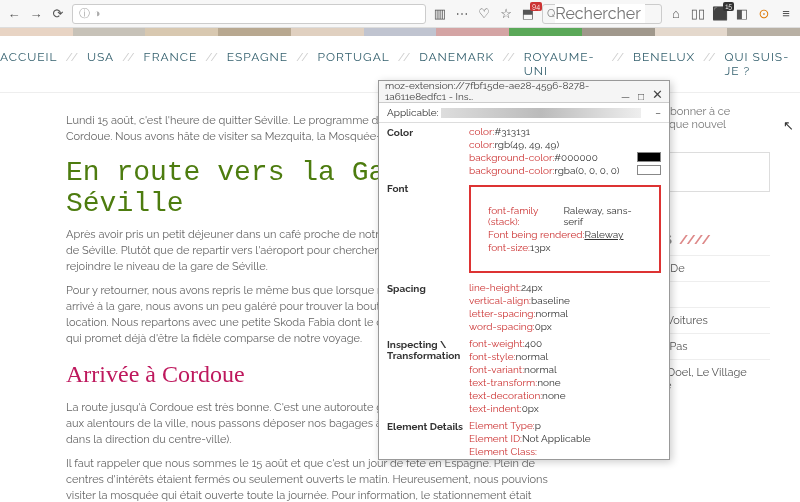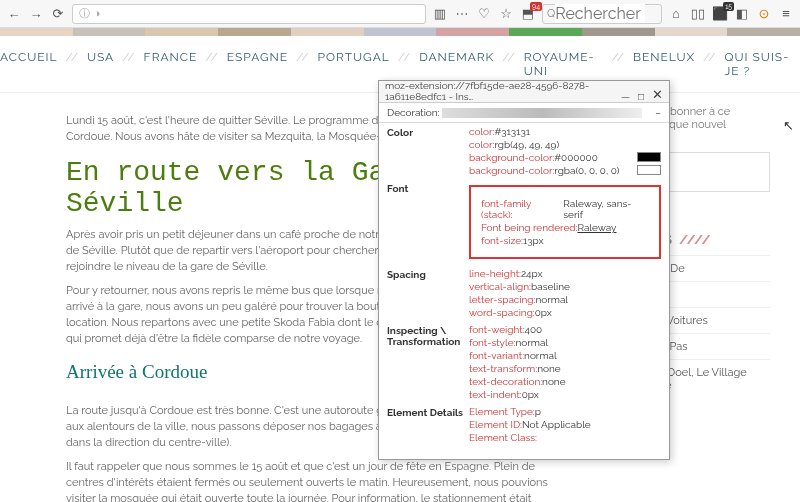--- a/index.html
+++ b/index.html
@@ -16,42 +16,42 @@
 .badge.dark::after{background:#333}
 .colorbar{height:8px;display:flex}
 .colorbar div{flex:1}
 .nav{display:flex;justify-content:flex-start;gap:8px;padding:14px 0;font-size:12px;letter-spacing:1px;color:#34606e;border-bottom:1px solid #eee}
 .nav span{cursor:pointer}
 .nav .sep{color:#ccc}
 .content{display:flex;padding:12px 30px 0 66px}
 .main{width:510px;padding-right:20px}
 .main p{font-size:11px;line-height:16px;color:#666;margin:8px 0}
 .main h1{font-size:28px;font-weight:400;color:#4d7c0f;margin:12px 0 8px;font-family:Liberation Mono, monospace}
-.main h2{font-size:19px;font-weight:400;color:#0f766e;margin:14px 0 20px;font-family:Georgia,serif}
+.main h2{font-size:24px;font-weight:400;color:#be185d;margin:14px 0 12px;font-family:Georgia,serif}
 .photo{width:350px;height:18px;background:#ccc;margin-top:8px}
 .side{flex:1;font-size:11px;color:#777}
 .side .box{border:1px solid #ddd;height:40px;margin:8px 0}
 .side h3{font-size:13px;letter-spacing:2px;color:#888;margin:12px 0 8px}
 .side h3::after{content:" ////";color:#d88}
 .side .item{padding:6px 0;border-top:1px solid #eee;color:#555;font-size:11px}
 .devtool{position:absolute;left:378px;top:80px;width:292px;height:380px;background:#fff;border:1px solid #999;box-shadow:2px 2px 8px rgba(0,0,0,0.2);font-size:11px}
 .dthead{height:22px;display:flex;align-items:flex-end;justify-content:space-between;padding:0 6px;border-bottom:1px solid #ccc;background:#f5f5f5;font-size:10px;color:#444}
 .dtclose{cursor:pointer;font-size:13px}
 .dtmin{margin-left:auto;margin-right:8px}
 .dtrow{display:flex;padding:2px 8px}
 .dtlabel{width:82px;color:#333;font-weight:bold;font-size:10px;padding-top:2px}
 .dtvals{flex:1}
 .dtvals div{display:flex;padding:1px 0;font-size:10px}
 .dtvals .k{color:#c33}
 .dtvals .v{color:#333}
 .dtvals .u{text-decoration:underline}
 .swatch{width:24px;height:10px;border:1px solid #888;margin-left:auto}
 .inspect{padding:4px 8px;border-bottom:1px solid #ddd;font-size:10px}
 .inspect .bar{display:inline-block;width:200px;height:10px;background:linear-gradient(90deg,#ddd,#bbb,#eee);vertical-align:middle}
-.hlbox{border:2px solid #d33;padding:10px;margin:4px 0}
+.hlbox{border:2px solid #d33;padding:17px;margin:4px 0}
 .cursor{position:absolute;right:6px;top:118px}
 </style>
 </head>
 <body>
 
 <div class="toolbar">
 <span class="tbtn">←</span>
 <span class="tbtn">→</span>
 <span class="tbtn">⟳</span>
 <div class="urlbar">
@@ -131,21 +131,21 @@
 </div>
 </div>
 
 <div class="devtool">
 <div class="dthead">
 <span>moz-extension://7fbf15de-ae28-4596-8278-1a611e8edfc1 - Ins…</span>
 <span class="dtmin">—</span>
 <span>□</span>
 <span class="dtclose" style="margin-left:8px">✕</span>
 </div>
-<div class="inspect"><span>Decoration:</span> <span class="bar"></span> <span style="float:right">–</span></div>
+<div class="inspect"><span>Applicable:</span> <span class="bar"></span> <span style="float:right">–</span></div>
 <div id="dtsections">
       <div class="dtrow">
         <div class="dtlabel">Color</div>
         <div class="dtvals">
           <div>
             <span class="k">color:</span>
             <span class="v">#313131</span>
           </div>
           <div>
             <span class="k">color:</span>

